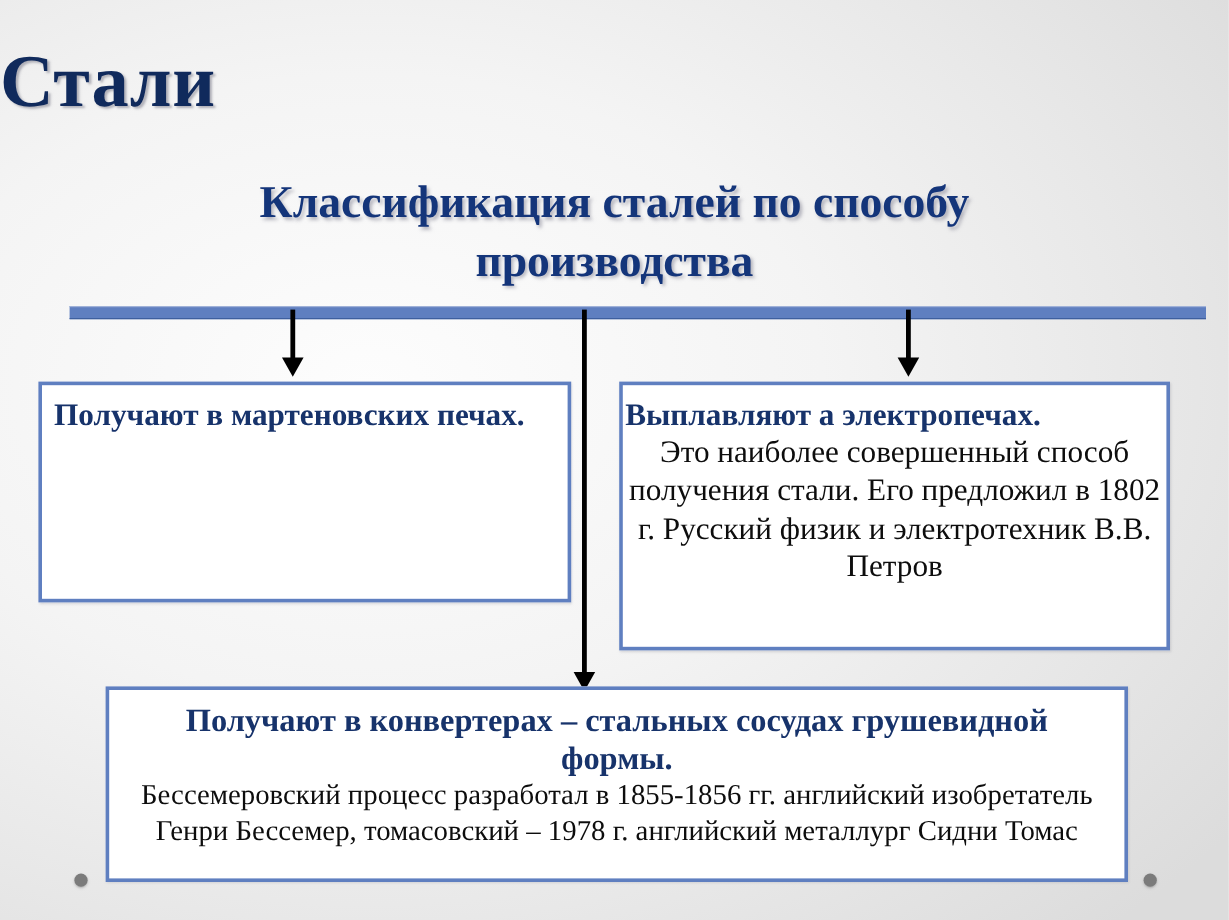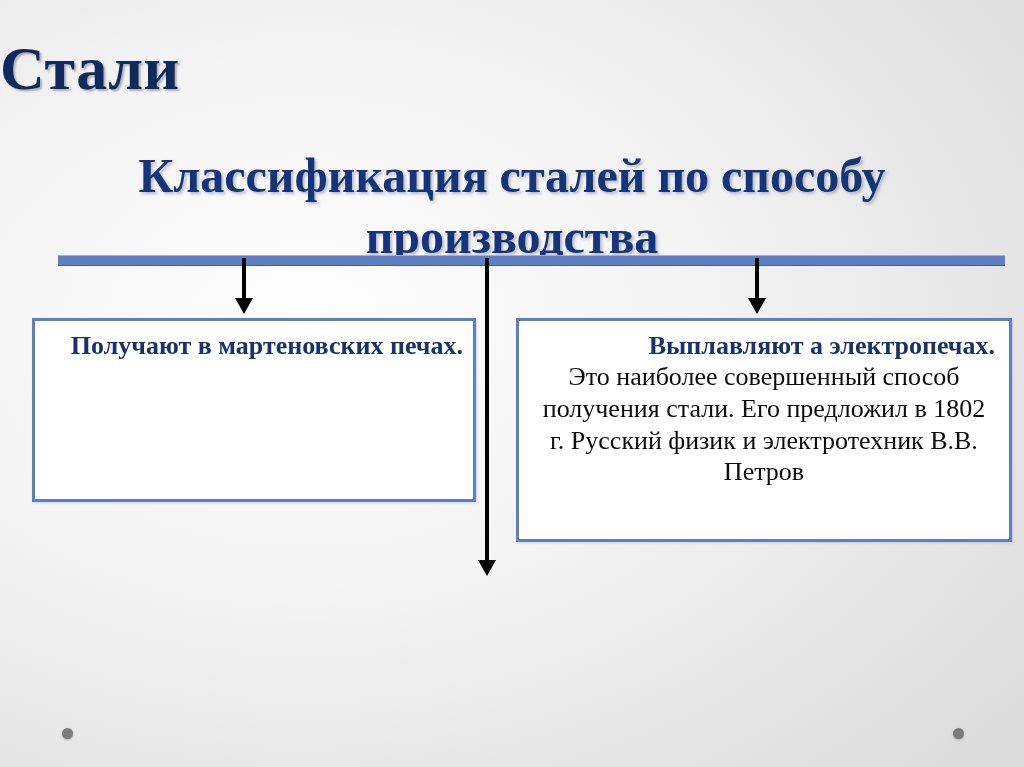--- a/index.html
+++ b/index.html
@@ -34,21 +34,21 @@
     letter-spacing: 0.5px;
     text-shadow: 2px 2px 2px rgba(120,120,135,0.55);
     line-height: 1.05;
   }
   .subtitle {
     position: absolute;
     top: 145px;
     left: 120px;
     width: 784px;
     text-align: center;
-    font-size: 48px;
+    font-size: 38px;
     font-weight: 700;
     color: #14357a;
     line-height: 1.28;
     text-shadow: 2px 2px 3px rgba(140,140,155,0.6);
   }
   
   .connector-bar {
     position: absolute;
     left: 58px;
     top: 255px;
@@ -88,25 +88,25 @@
   
   .box {
     position: absolute;
     background: #ffffff;
     border: 3px solid #5f7fc0;
     box-sizing: border-box;
     box-shadow: 1px 1px 2px rgba(150,150,160,0.35);
     display: flex;
     flex-direction: column;
     justify-content: flex-start;
-    align-items: flex-end;
+    align-items: flex-start;
     text-align: center;
   }
   #box-left   { left: 32px;  top: 318px; width: 444px; height: 184px; padding: 9px 10px 0; }
-  #box-right  { left: 516px; top: 318px; width: 496px; height: 224px; padding: 9px 14px 0; }
+  #box-right  { left: 516px; top: 318px; width: 459px; height: 224px; padding: 9px 2px 0; }
   #box-bottom { left: 88px;  top: 572px; width: 852px; height: 163px; padding: 9px 14px 0; }
 
   .box-heading {
     font-size: 26px;
     font-weight: 700;
     color: #17336b;
     line-height: 1.20;
   }
   .box-body {
     font-size: 26px;
@@ -156,17 +156,21 @@
 
   <div class="box" id="box-left">
     <div class="box-heading">Получают в мартеновских печах.</div>
   </div>
 
   <div class="box" id="box-right">
     <div class="box-heading">Выплавляют а электропечах.</div>
     <div class="box-body">Это наиболее совершенный способ получения стали. Его предложил в 1802 г. Русский физик и электротехник В.В. Петров</div>
   </div>
 
+  <div class="box" id="box-bottom">
+    <div class="box-heading">Получают в конвертерах – стальных сосудах грушевидной формы.</div>
+    <div class="box-body">Бессемеровский процесс разработал в 1855-1856 гг. английский изобретатель Генри Бессемер,  томасовский – 1978 г. английский металлург Сидни Томас</div>
+  </div>
 
   <div class="dot" id="dot-left"></div>
   <div class="dot" id="dot-right"></div>
 
 </div>
 
 </body></html>

